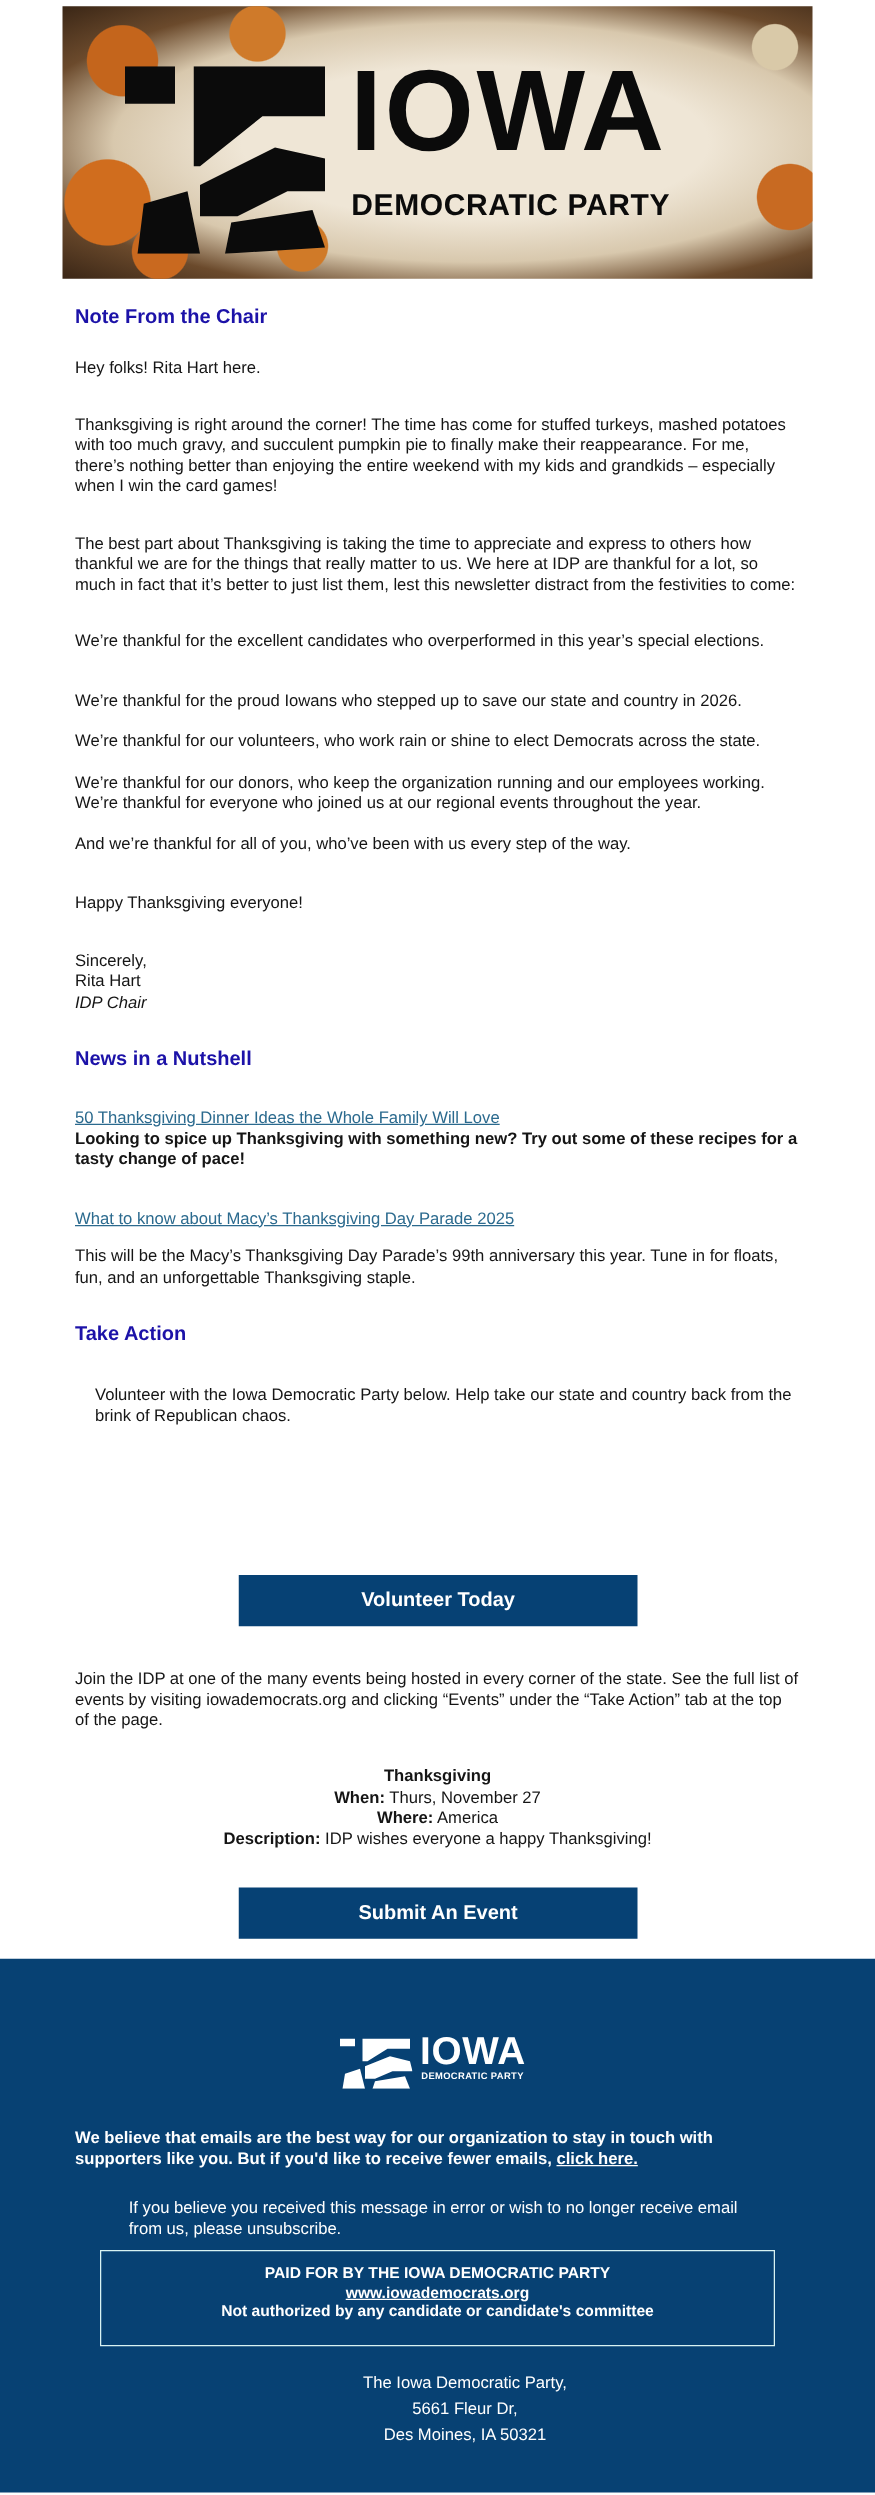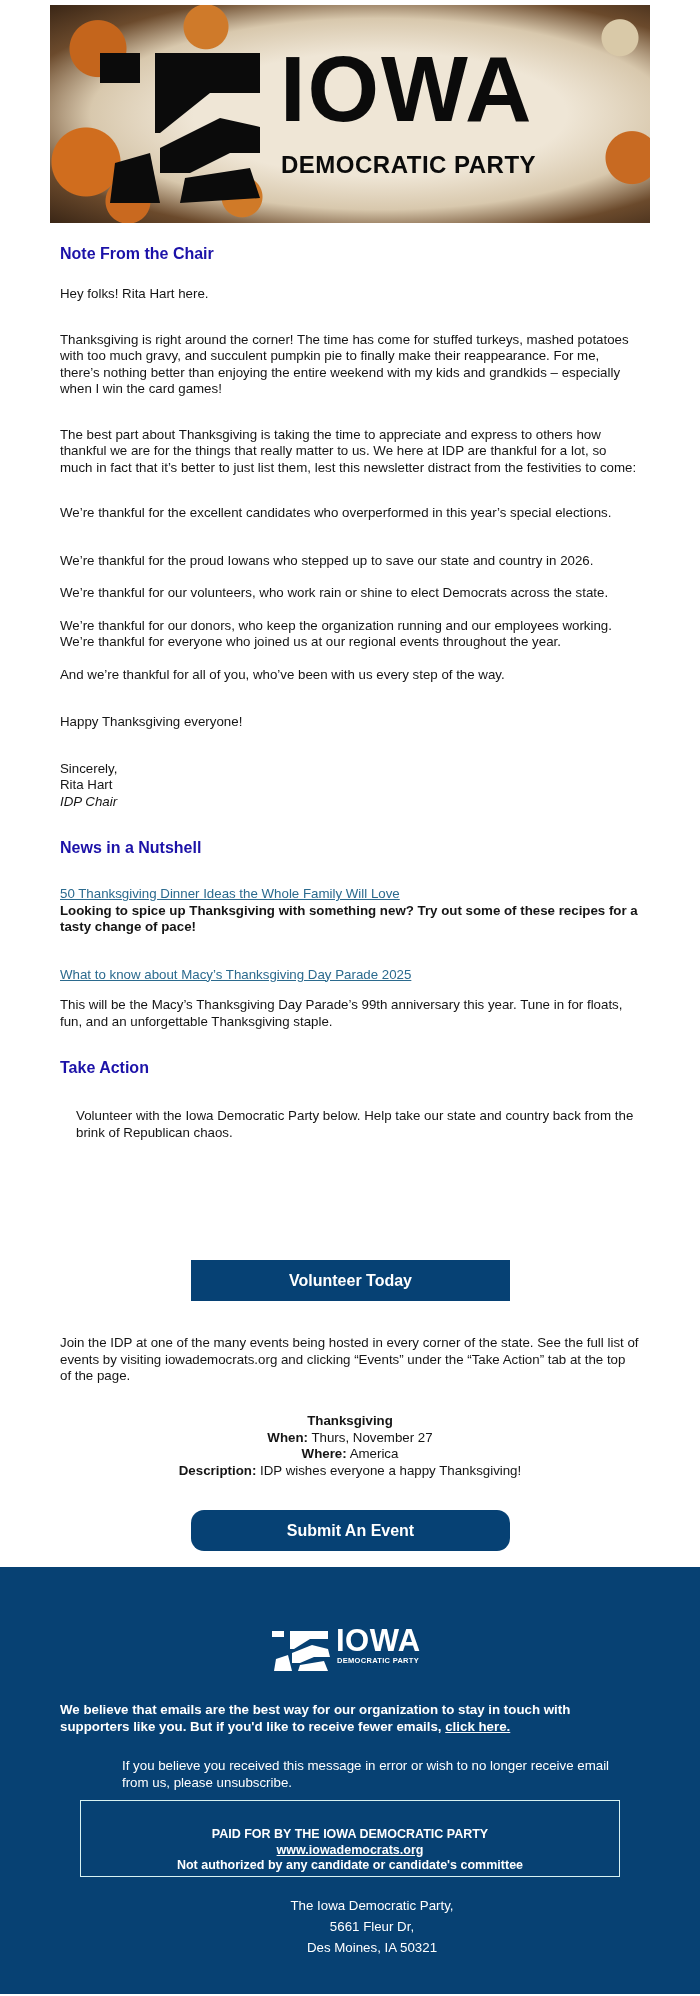--- a/index.html
+++ b/index.html
@@ -43,24 +43,24 @@
 
     .event { position: absolute; left: 140px; width: 420px; text-align: center; font-size: 13.3px; line-height: 16.5px; color: #151515; }
     .event b { font-weight: 700; }
 
     .footer { position: absolute; left: 0; top: 1567px; width: 700px; height: 427px; background: #074173; color: #ffffff; }
     .footer-logo { position: absolute; left: 270px; top: 58px; width: 160px; height: 46px; }
     .footer-logo .iowa { position: absolute; left: 66px; top: 0; font-weight: 700; font-size: 31px; line-height: 31px; color: #fff; letter-spacing: 0.5px; }
     .footer-logo .dp { position: absolute; left: 67px; top: 31px; font-weight: 700; font-size: 7.5px; color: #fff; letter-spacing: 0.3px; }
     .footer-note1 { position: absolute; left: 60px; top: 135px; width: 580px; font-weight: 700; font-size: 13.3px; line-height: 16.5px; }
     .footer-note1 .link-w { color: #fff; text-decoration: underline; }
-    .footer-note2 { position: absolute; left: 122px; top: 191px; width: 500px; font-size: 13.3px; line-height: 16.5px; }
+    .footer-note2 { position: absolute; left: 103px; top: 191px; width: 500px; font-size: 13.3px; line-height: 16.5px; }
     .disclaimer {
       position: absolute; left: 80px; top: 233px; width: 540px; height: 77px;
-      border: 1px solid #d8f2f2; text-align: center; font-weight: 700; font-size: 12.5px; line-height: 15.5px; padding-top: 26px;
+      border: 1px solid #d8f2f2; text-align: center; font-weight: 700; font-size: 12.5px; line-height: 15.5px; padding-top: 10px;
     }
     .disclaimer .url { color: #fff; text-decoration: underline; }
     .address { position: absolute; left: 0; top: 328px; width: 700px; text-align: center; font-size: 13.3px; line-height: 21px; padding-left: 44px; }
   </style>
 </head>
 <body>
 
 <div class="banner">
   <svg class="banner-logo-mark" viewBox="0 0 160 150">
     <polygon points="0,0 40,0 40,30 0,30" fill="#0b0b0b"></polygon>
@@ -105,21 +105,21 @@
 
 <div class="p" style="position:absolute;left:60px;top:1335px;width:580px;font-size:13.3px;line-height:16.5px;">Join the IDP at one of the many events being hosted in every corner of the state. See the full list of events by visiting iowademocrats.org and clicking “Events” under the “Take Action” tab at the top of the page.</div>
 
 <div class="event" style="top:1413px;">
   <div><b>Thanksgiving</b></div>
   <div><b>When:</b> <span>Thurs, November 27</span></div>
   <div><b>Where:</b> <span>America</span></div>
   <div><b>Description:</b> <span>IDP wishes everyone a happy Thanksgiving!</span></div>
 </div>
 
-<div class="btn" style="top:1510px;border-radius:13px;">Submit An Event</div>
+<div class="btn" style="top:1510px;">Submit An Event</div>
 
 <div class="footer">
   <div class="footer-logo">
     <svg viewBox="0 0 60 46" width="60" height="46" style="position:absolute;left:0;top:0;">
       <polygon points="2,6 14,6 14,12 2,12" fill="#fff"></polygon>
       <polygon points="20,6 58,6 58,14 40,14 24,24 20,24" fill="#fff"></polygon>
       <polygon points="22,28 42,20 58,24 60,32 44,32 30,38 22,38" fill="#fff"></polygon>
       <polygon points="6,34 18,30 22,46 4,46" fill="#fff"></polygon>
       <polygon points="30,40 54,36 58,46 28,46" fill="#fff"></polygon>
     </svg>

